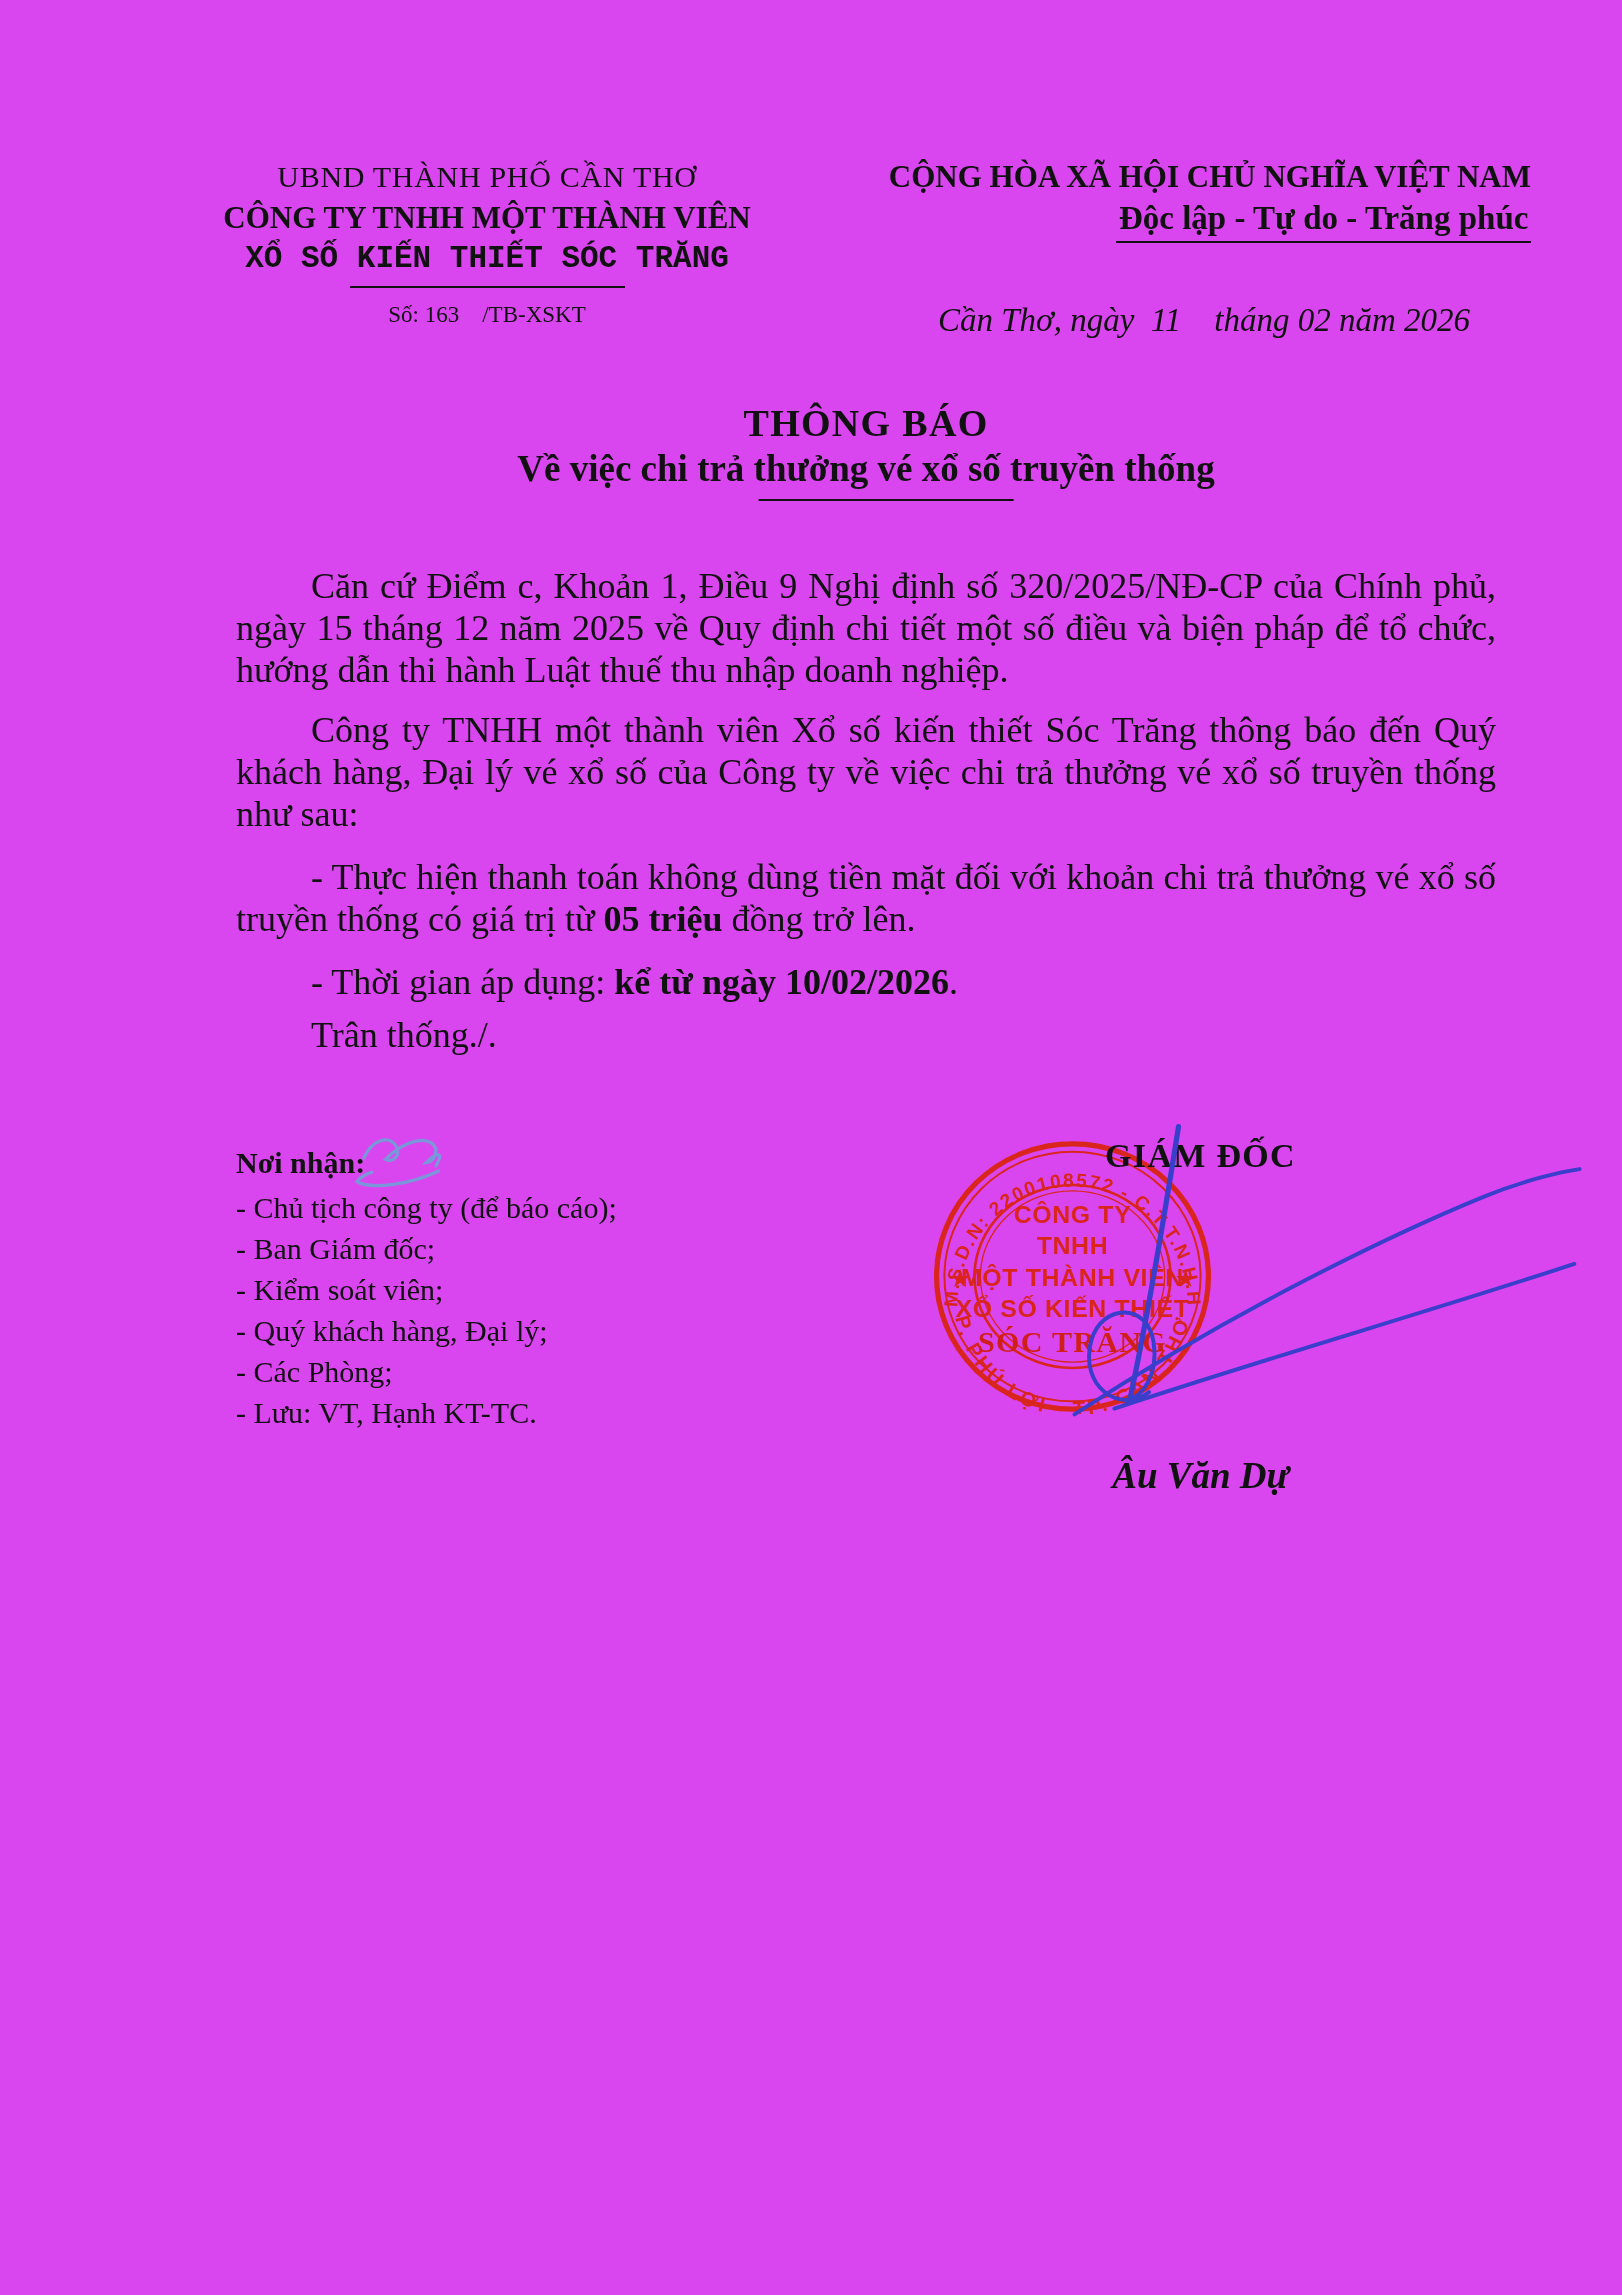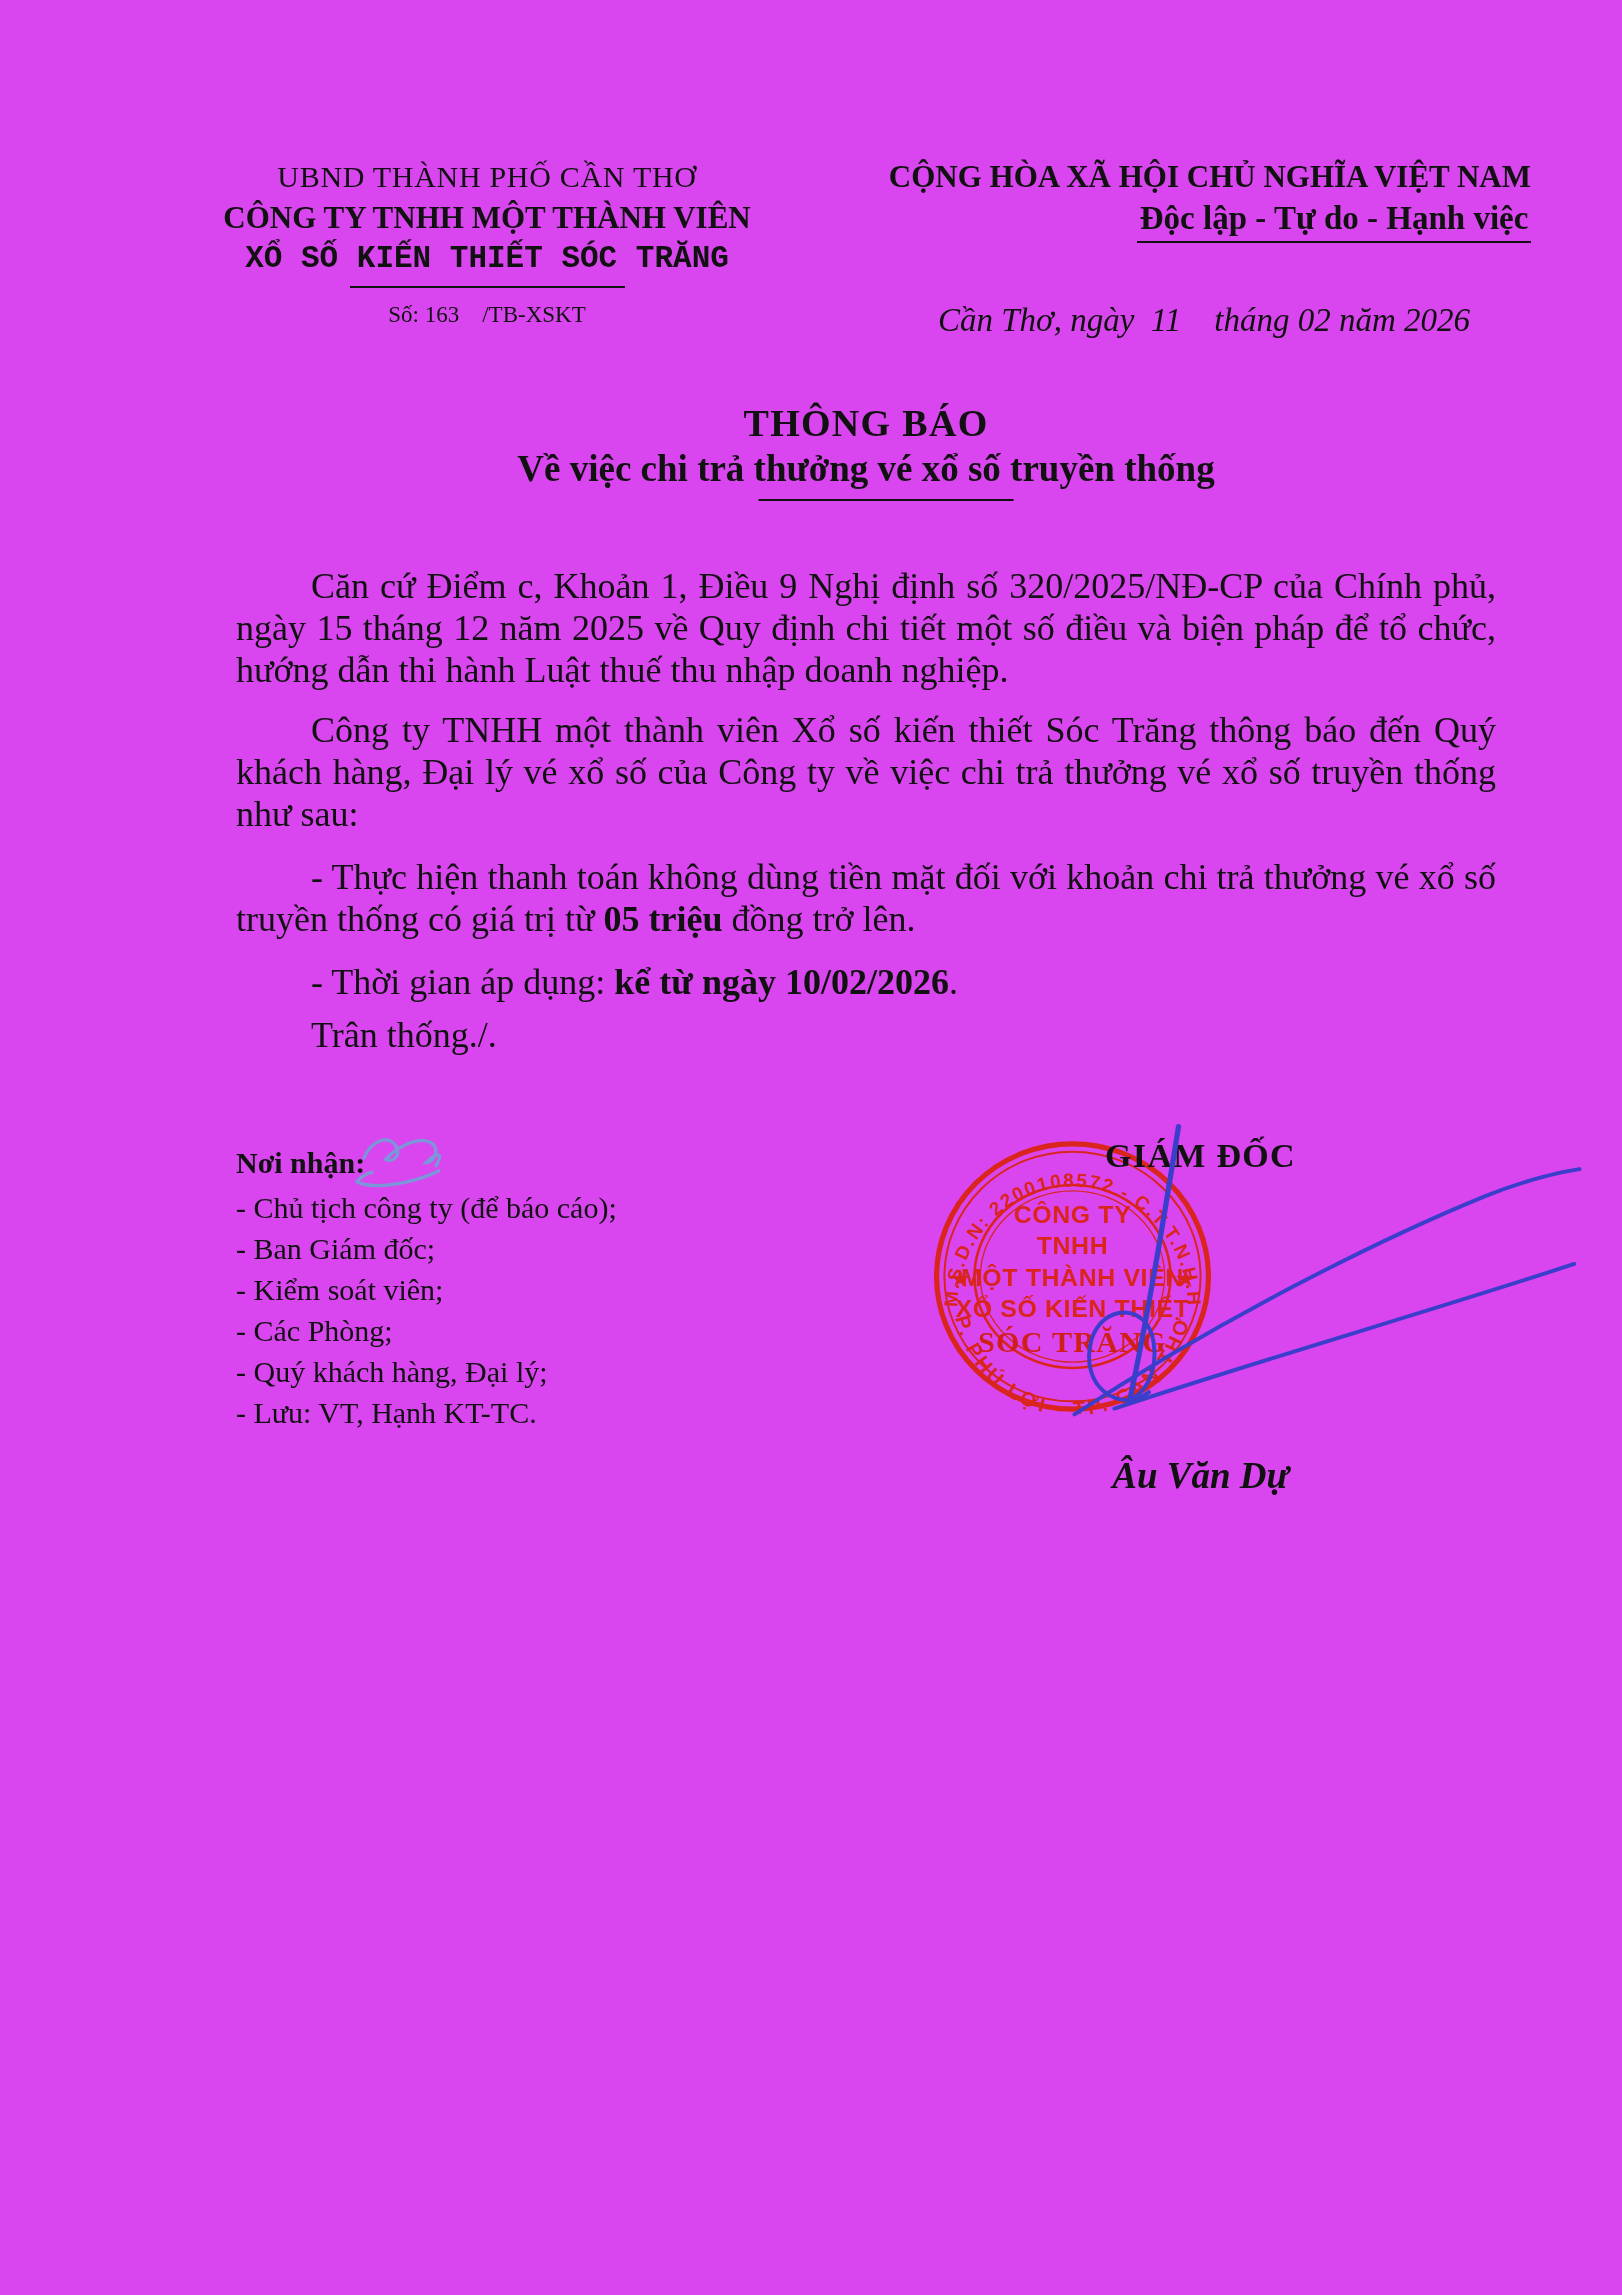--- a/index.html
+++ b/index.html
@@ -81,21 +81,21 @@
   <div class="hdr-left">
     <div class="l1">UBND THÀNH PHỐ CẦN THƠ</div>
     <div class="l2">CÔNG TY TNHH MỘT THÀNH VIÊN</div>
     <div class="l3">XỔ SỐ KIẾN THIẾT SÓC TRĂNG</div>
     <div class="rule"></div>
   </div>
   <div class="doc-number">Số: 163    /TB-XSKT</div>
 
   <div class="hdr-right">
     <div class="l1">CỘNG HÒA XÃ HỘI CHỦ NGHĨA VIỆT NAM</div>
-    <div><span class="l2">Độc lập - Tự do - Hạnh việc</span></div>
+    <div><span class="l2">Độc lập - Tự do - Trăng phúc</span></div>
   </div>
   <div class="date-line">Cần Thơ, ngày  11    tháng 02 năm 2026</div>
 
   <div class="title-block">
     <div class="title-main">THÔNG BÁO</div>
     <div class="title-sub">Về việc chi trả thưởng vé xổ số truyền thống</div>
     <div class="title-rule"></div>
   </div>
 
   <div class="body-text">
@@ -104,22 +104,22 @@
     <p class="sp32"><span>- Thực hiện thanh toán không dùng tiền mặt đối với khoản chi trả thưởng vé xổ số truyền thống có giá trị từ </span><span class="b">05 triệu</span><span> đồng trở lên.</span></p>
     <p class="sp32"><span>- Thời gian áp dụng: </span><span class="b">kể từ ngày 10/02/2026</span><span>.</span></p>
     <p class="sp16">Trân thống./.</p>
   </div>
 
   <div class="recipients">
     <div class="label">Nơi nhận:</div>
     <div>- Chủ tịch công ty (để báo cáo);</div>
     <div>- Ban Giám đốc;</div>
     <div>- Kiểm soát viên;</div>
+    <div>- Quý khách hàng, Đại lý;</div>
     <div>- Các Phòng;</div>
-    <div>- Quý khách hàng, Đại lý;</div>
     <div>- Lưu: VT, Hạnh KT-TC.</div>
   </div>
 
   <div class="sig-title">GIÁM ĐỐC</div>
   <div class="sig-name">Âu Văn Dự</div>
 
   <svg class="stamp" viewBox="0 0 430 420" xmlns="http://www.w3.org/2000/svg">
     <g fill="none" stroke="#d9251e">
       <ellipse cx="215" cy="210" rx="208" ry="203" stroke-width="8"></ellipse>
       <ellipse cx="215" cy="210" rx="196" ry="191" stroke-width="3"></ellipse>

